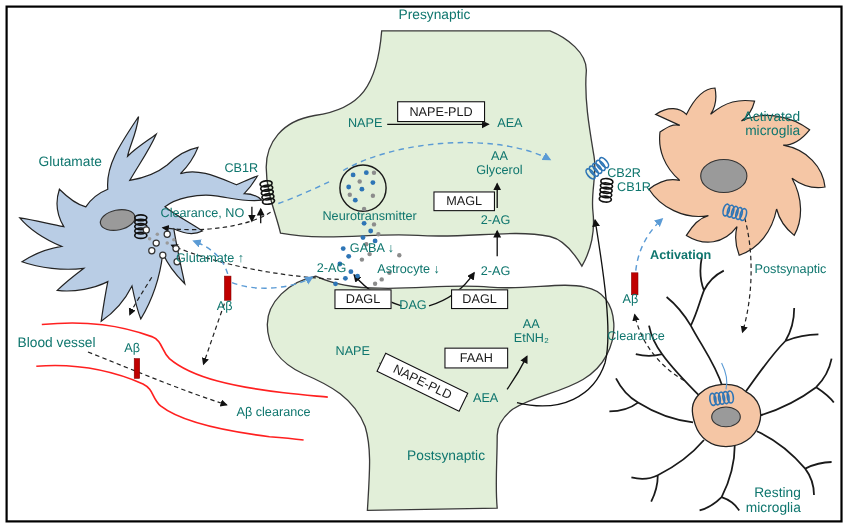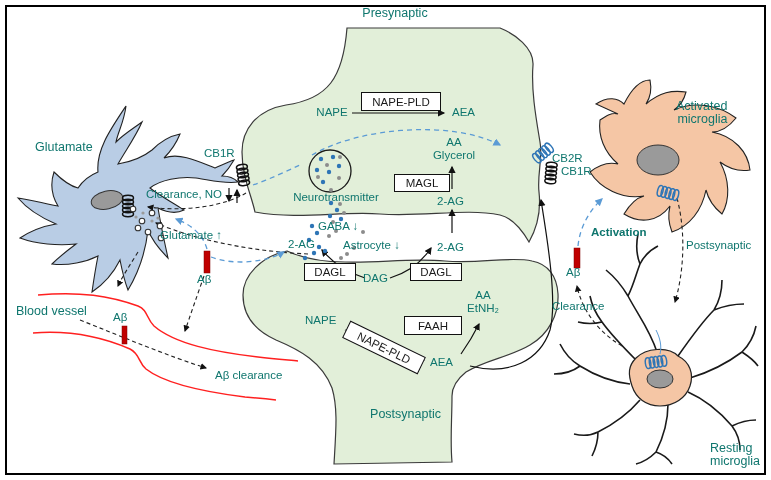--- a/index.html
+++ b/index.html
@@ -207,21 +207,21 @@
     </div>
 
 <div class="lbl ctr big" style="left:350px;top:7px;width:90px;">Presynaptic</div>
 <div class="lbl ctr big" style="left:358px;top:408px;width:95px;">Postsynaptic</div>
 <div class="lbl big" style="left:35px;top:141px;">Glutamate</div>
 <div class="lbl big" style="left:16px;top:305px;">Blood vessel</div>
 <div class="lbl big twoline" style="left:676px;top:100px;text-align:right;">
   <div>Activated</div>
   <div>microglia</div>
 </div>
-<div class="lbl big twoline" style="left:710px;top:442px;">
+<div class="lbl big twoline" style="left:678px;top:442px;text-align:right;">
   <div>Resting</div>
   <div>microglia</div>
 </div>
 
 <div class="lbl ctr" style="left:313px;top:106px;width:38px;">NAPE</div>
 <div class="lbl" style="left:452px;top:106px;">AEA</div>
 <div class="lbl ctr twoline" style="left:428px;top:136px;width:52px;">
   <div>AA</div>
   <div>Glycerol</div>
 </div>

